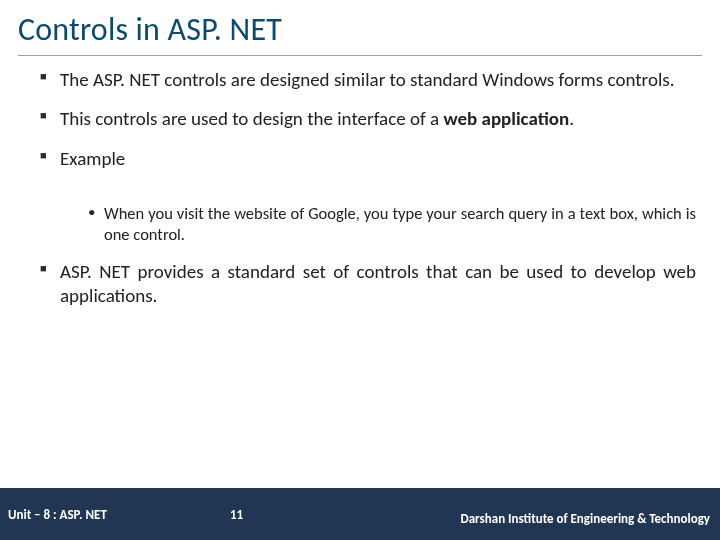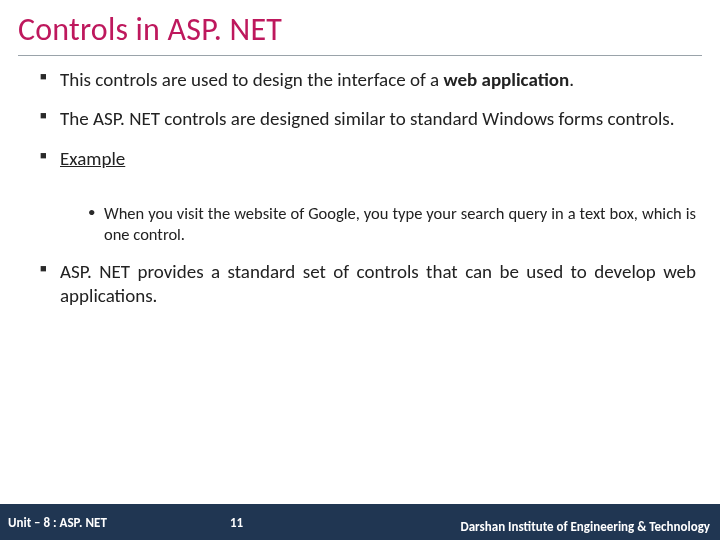--- a/index.html
+++ b/index.html
@@ -12,21 +12,21 @@
   }
   .slide {
     width: 720px;
     height: 540px;
     padding: 10px 18px 0 18px;
     position: relative;
   }
   .title {
     font-size: 32px;
     font-weight: 400;
-    color: #be185d;
+    color: #0c4a6e;
     padding-bottom: 6px;
     border-bottom: 1px solid #9aa3aa;
     margin-bottom: 12px;
     letter-spacing: 0.2px;
   }
   .content {
     padding: 0 6px 0 22px;
   }
   ul.bullets { list-style: none; }
   ul.bullets > li {
@@ -40,21 +40,21 @@
   ul.bullets > li::before {
     content: "■";
     position: absolute;
     left: 0;
     top: 2px;
     font-size: 11px;
     color: #2a2a2a;
   }
   li.justify { text-align: justify; }
   .b { font-weight: 700; }
-  .u { text-decoration: underline; }
+  .u { }
   ul.sub { list-style: none; margin: 10px 0 4px 28px; }
   ul.sub > li {
     position: relative;
     font-size: 16.5px;
     line-height: 1.28;
     color: #222;
     padding-left: 16px;
     text-align: justify;
     margin-top: 32px;
   }
@@ -64,21 +64,21 @@
     left: 0;
     top: 0;
     font-size: 15px;
     color: #2a2a2a;
   }
   .footer {
     position: absolute;
     left: 0;
     bottom: 0;
     width: 720px;
-    height: 36px;
+    height: 52px;
     background: #203652;
     color: #ffffff;
     display: flex;
     align-items: center;
     font-size: 13px;
     font-weight: 700;
     padding: 0 10px 0 8px;
     gap: 44px;
   }
   .footer .unit { flex: 0 0 auto; }
@@ -96,25 +96,25 @@
 </head>
 <body>
 
 <div class="slide">
   <h1 class="title">Controls in ASP. NET</h1>
 
   <div class="content">
     <ul class="bullets">
 
       <li class="justify">
-        <span>This controls are used to design the interface of a </span><span class="b">web application</span><span>.</span>
+        <span>The ASP. NET controls are designed similar to standard Windows forms controls.</span>
       </li>
 
       <li class="justify">
-        <span>The ASP. NET controls are designed similar to standard Windows forms controls.</span>
+        <span>This controls are used to design the interface of a </span><span class="b">web application</span><span>.</span>
       </li>
 
       <li>
         <span class="u">Example</span>
         <ul class="sub">
           <li>
             <span>When you visit the website of Google, you type your search query in a text box, which is one control.</span>
           </li>
         </ul>
       </li>

